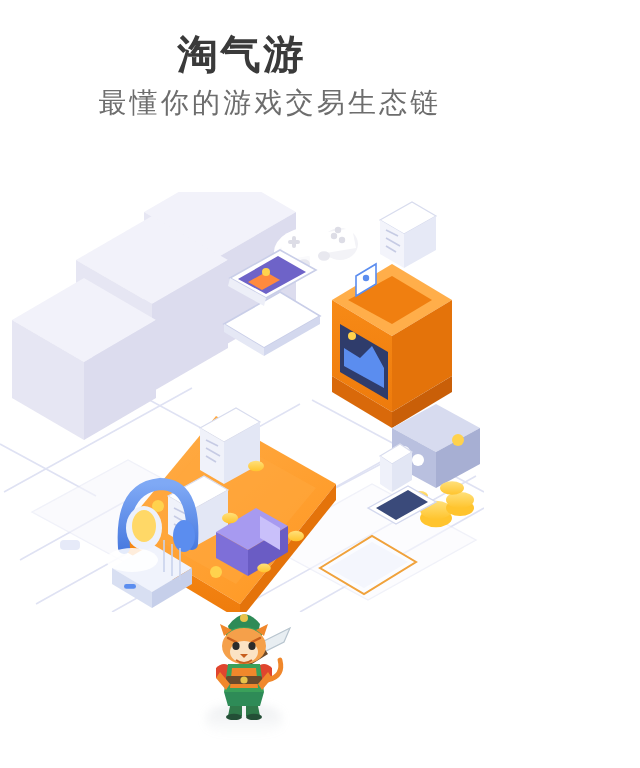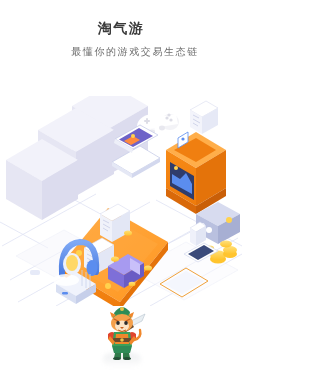--- a/index.html
+++ b/index.html
@@ -8,27 +8,27 @@
     background:#ffffff;
     font-family:"Liberation Sans","DejaVu Sans",sans-serif;
     overflow:hidden;position:relative;
   }
   #app{position:relative;width:242px;height:384px;overflow:hidden;background:#fff;}
 
   
   .header{position:absolute;top:0;left:0;width:242px;text-align:center;}
   .title{
     margin-top:17px;
-    font-size:14px;line-height:22px;
+    font-size:20px;line-height:22px;
     font-weight:bold;color:#3a3a3a;
     letter-spacing:1.5px;
   }
   .subtitle{
     margin-top:6px;
-    font-size:10px;line-height:13px;
+    font-size:14px;line-height:13px;
     color:#6d6d6d;letter-spacing:1.6px;margin-left:28px;
   }
 
   
   .stage{position:absolute;left:0;top:96px;width:242px;height:210px;}
   .stage svg{display:block;}
 
   
   .mascot{position:absolute;left:96px;top:300px;width:52px;height:60px;}
   .mascot svg{display:block;}

